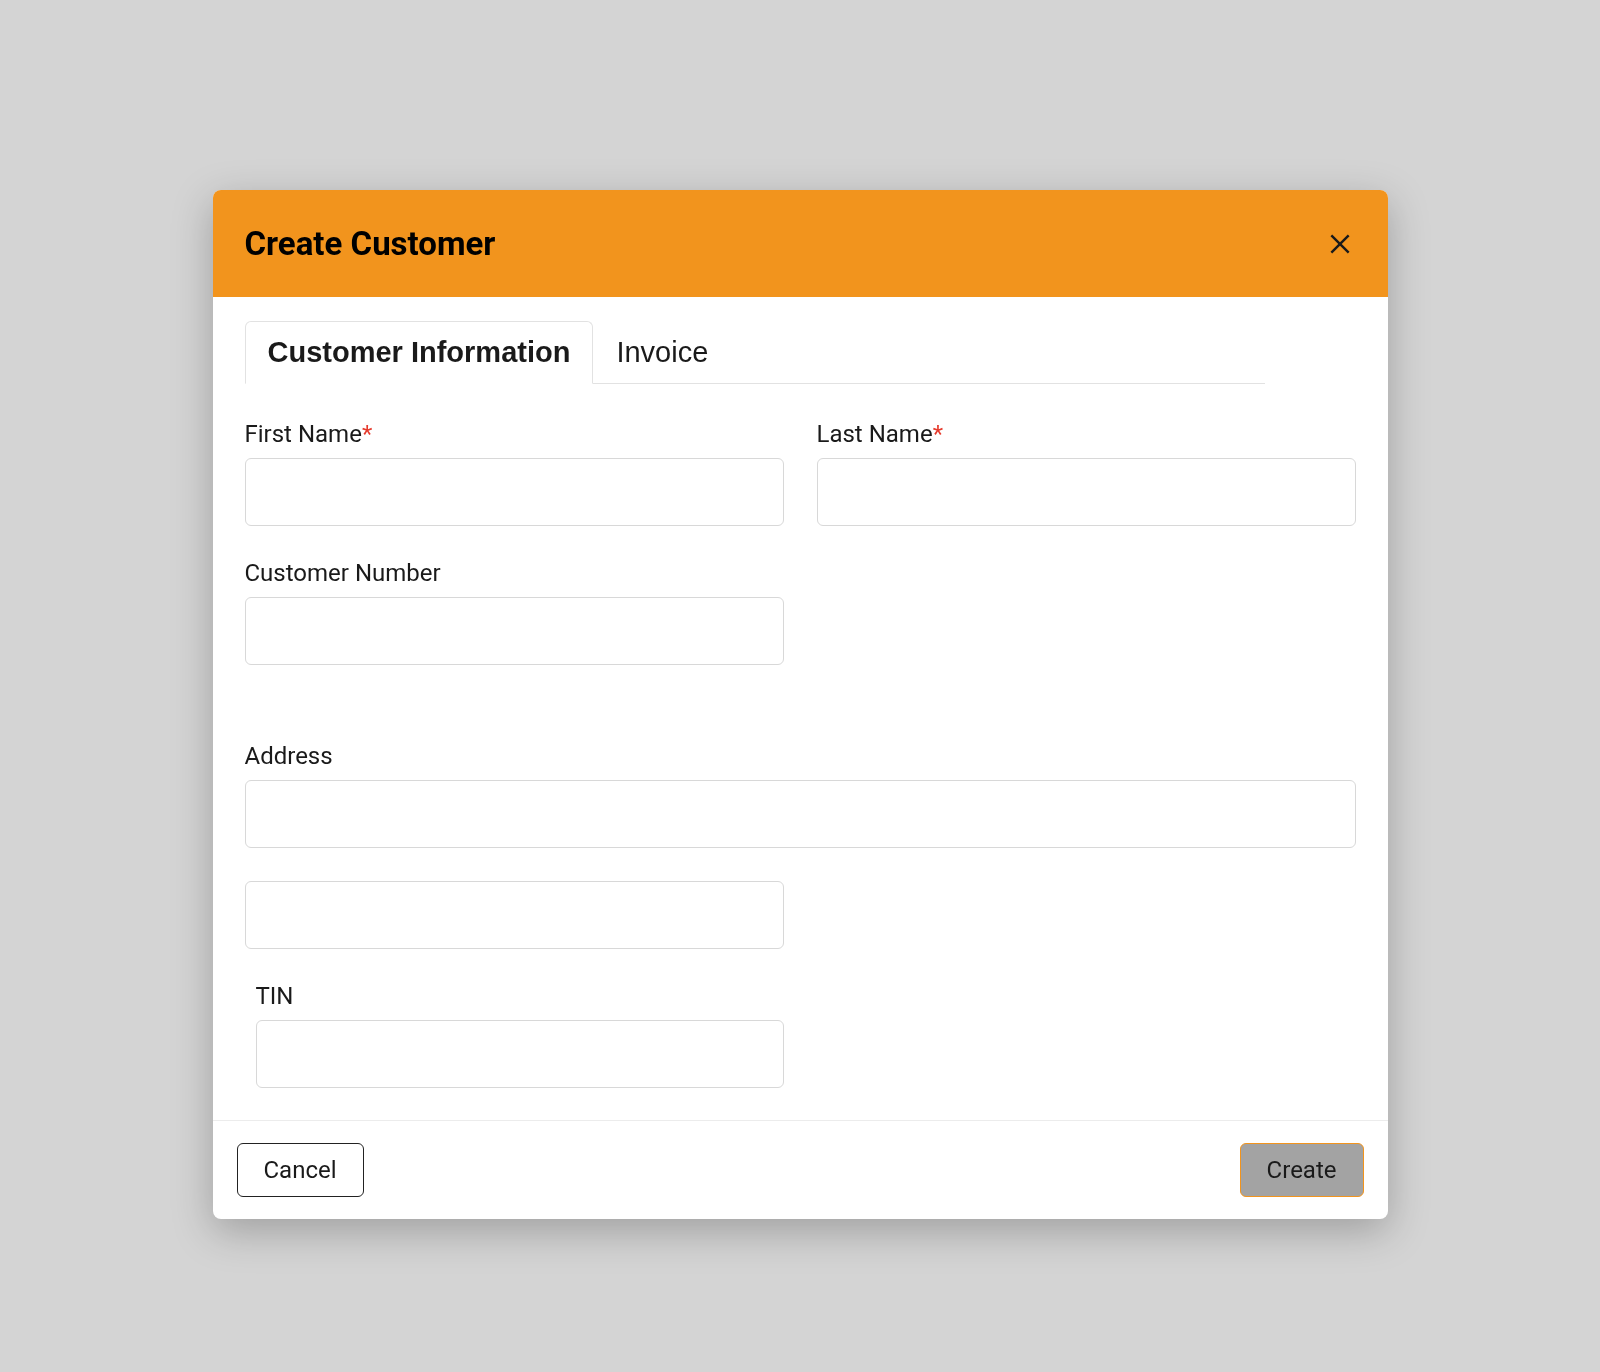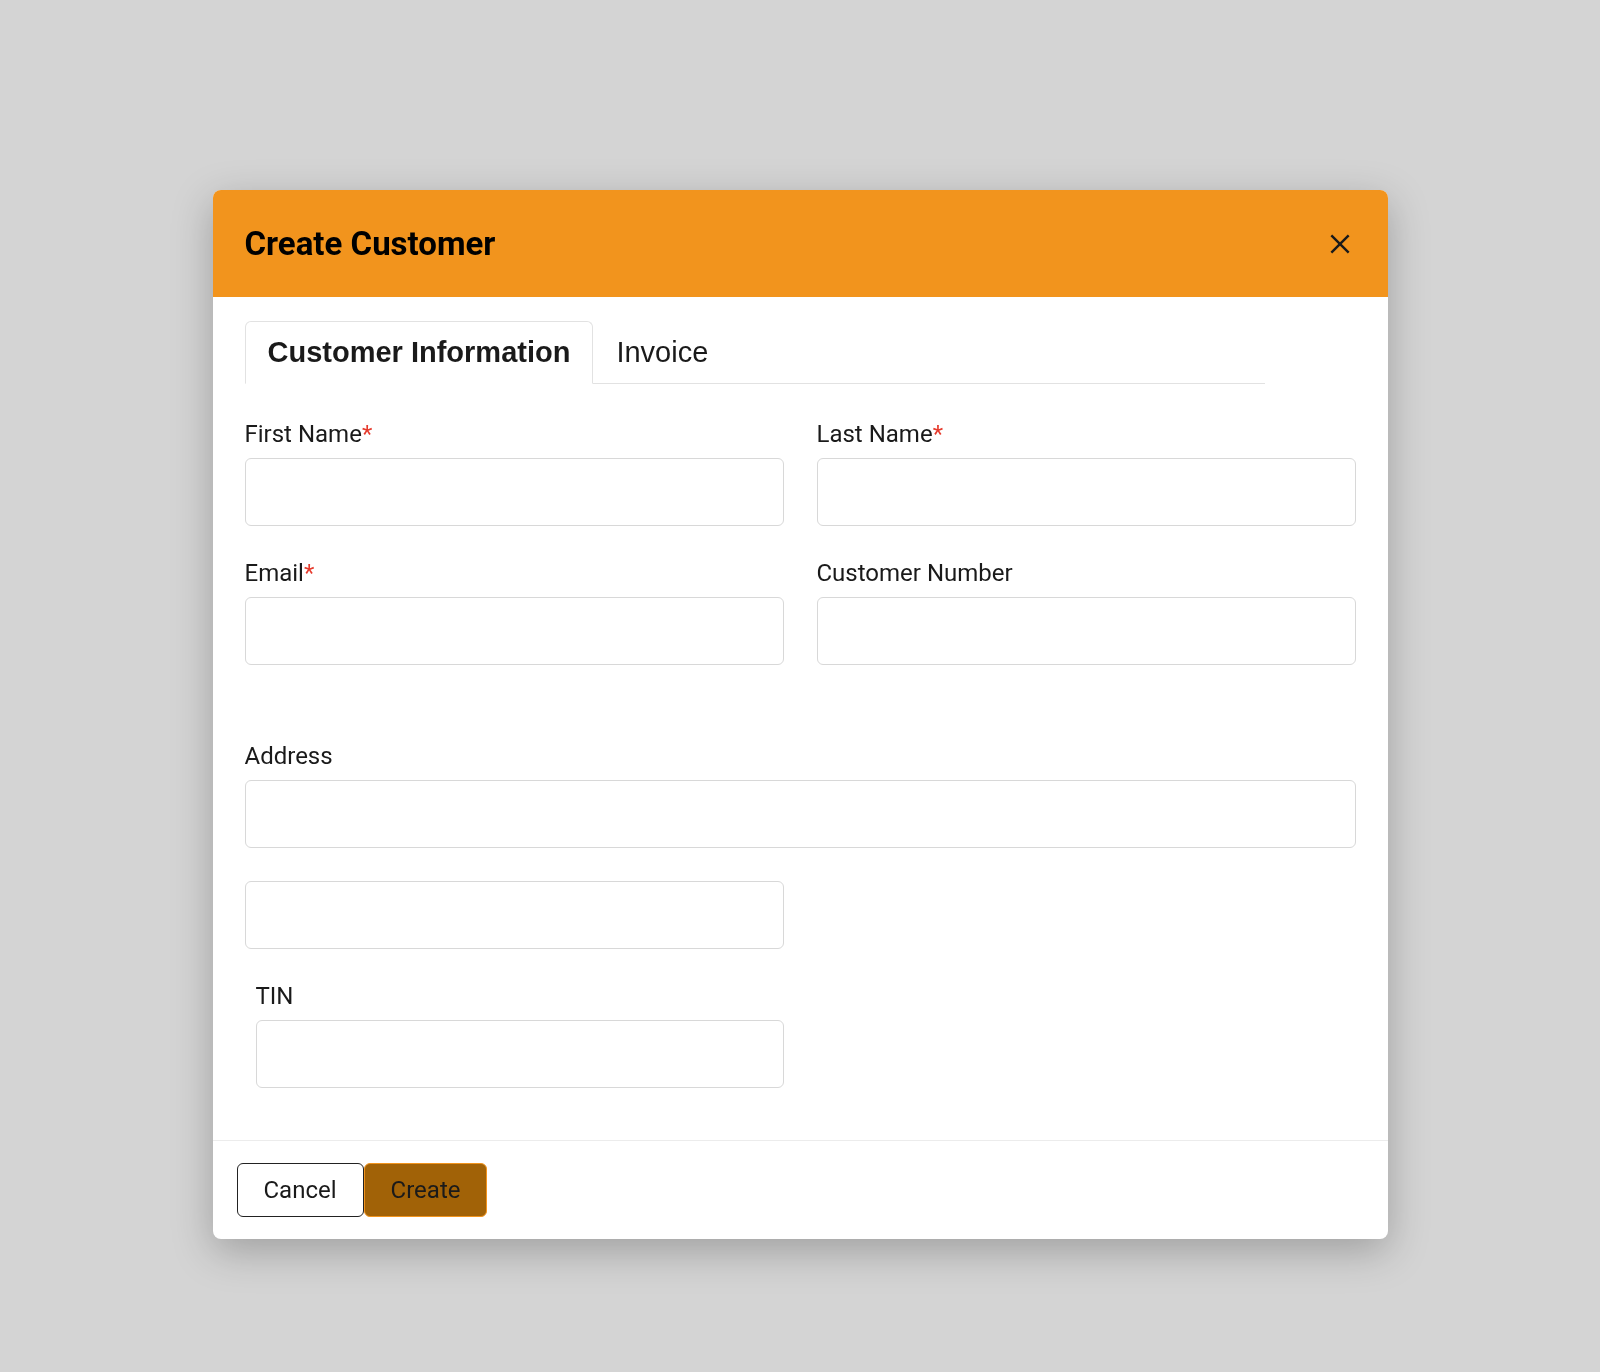--- a/index.html
+++ b/index.html
@@ -112,39 +112,38 @@
       border: 1px solid #d8d8d8;
       border-radius: 6px;
       padding: 0 16px;
       font-size: 22px;
       background: #fff;
     }
     .modal-footer {
       border-top: 1px solid #ececec;
       padding: 22px 24px;
       display: flex;
-      justify-content: flex-start;
-      gap: 0;
-      margin-top: 20px;
+      justify-content: space-between;
+      gap: 16px;
     }
     .btn {
       padding: 12px 26px;
       font-size: 24px;
       border-radius: 6px;
       cursor: pointer;
       border: 1px solid transparent;
       font-family: inherit;
     }
     .btn-secondary {
       background: #fff;
       border: 1.5px solid #222;
       color: #1a1a1a;
     }
     .btn-primary {
-      background: #a16207;
+      background: #a3a3a3;
       color: #1a1a1a;
       border: 1px solid #f2941d;
     }
   </style>
 </head>
 <body>
 
 <div class="modal">
 
   <div class="modal-header">
@@ -172,26 +171,20 @@
         <input type="text" class="text-input" value="" style="">
       </div>
 
       <div class="form-field">
         <label class="field-label">
           <span>Last Name</span><span class="req">*</span>
         </label>
         <input type="text" class="text-input" value="" style="">
       </div>
 
-      <div class="form-field">
-        <label class="field-label">
-          <span>Email</span><span class="req">*</span>
-        </label>
-        <input type="text" class="text-input" value="" style="">
-      </div>
 
       <div class="form-field">
         <label class="field-label">Customer Number</label>
         <input type="text" class="text-input" value="" style="">
       </div>
 
       <div class="form-field full">
         <label class="field-label">Address</label>
         <input type="text" class="text-input" value="" style="">
       </div>

